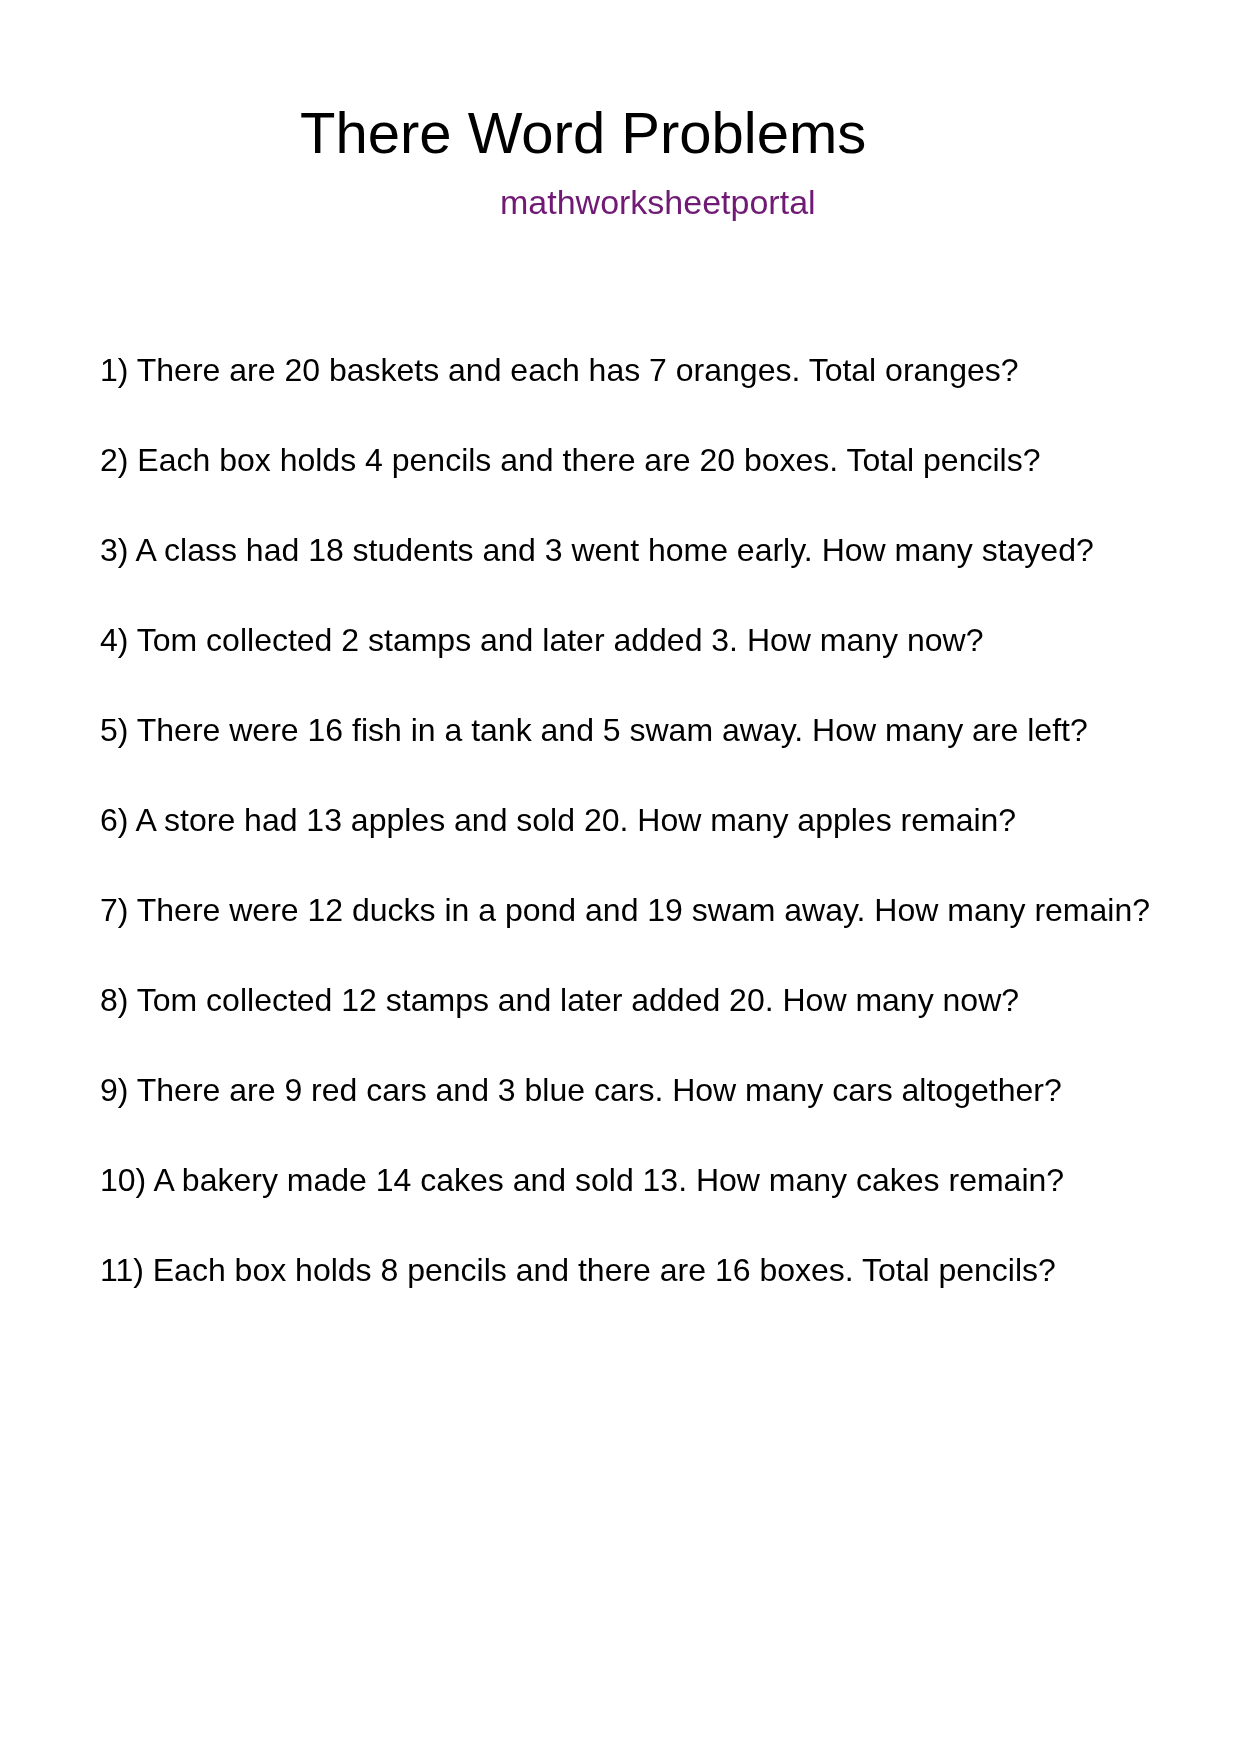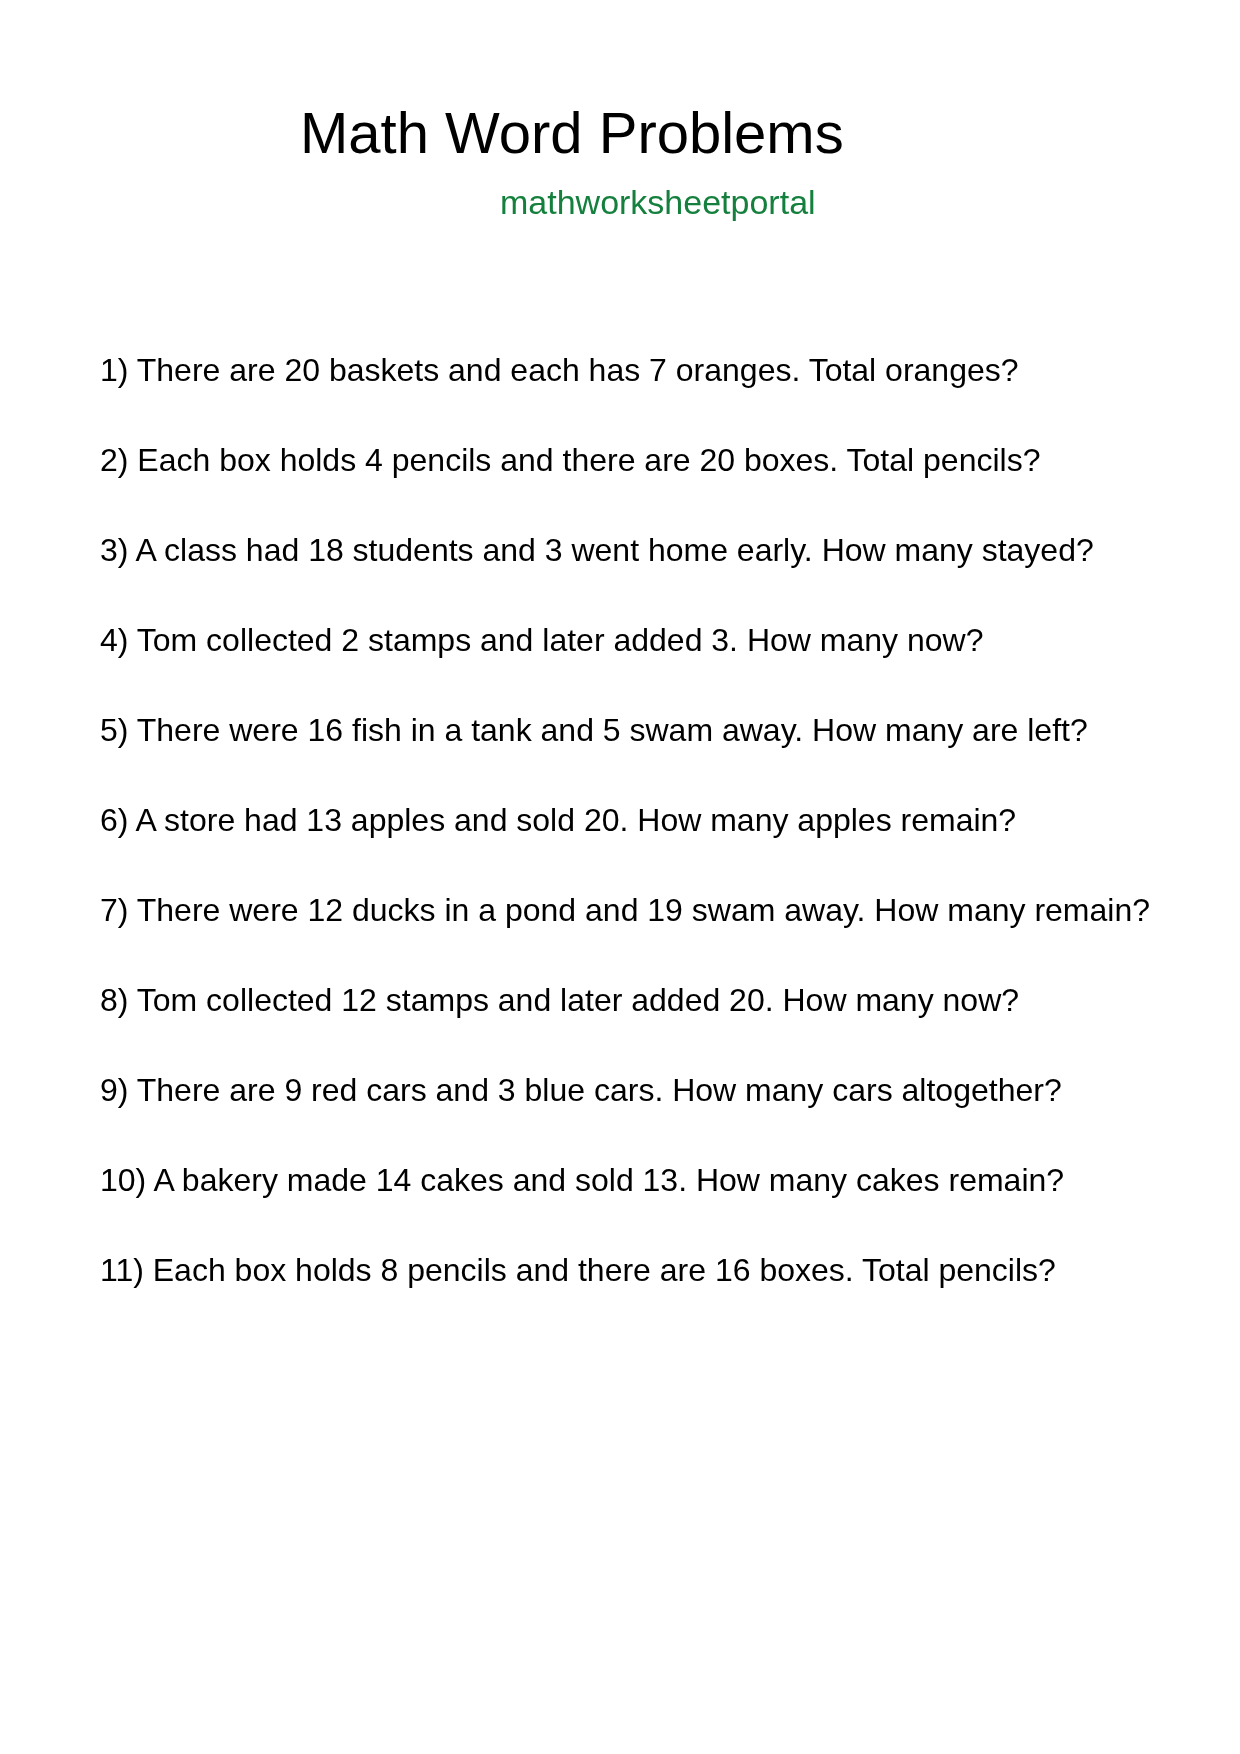--- a/index.html
+++ b/index.html
@@ -1,25 +1,25 @@
 <!DOCTYPE html>
 <html><head>
   <meta charset="utf-8">
   <style>
     html, body { margin: 0; padding: 0; background: #ffffff; }
     body { width: 1240px; height: 1754px; position: relative; overflow: hidden; font-family: "Liberation Sans", sans-serif; color: #000; }
     .title { position: absolute; left: 300px; top: 98px; font-size: 58px; line-height: 70px; white-space: nowrap; }
-    .subtitle { position: absolute; left: 500px; top: 182px; font-size: 34px; line-height: 40px; color: #15803d; white-space: nowrap; }
+    .subtitle { position: absolute; left: 500px; top: 182px; font-size: 34px; line-height: 40px; color: #701a75; white-space: nowrap; }
     .problems { position: absolute; left: 100px; top: 350px; width: 1200px; }
     .problem { height: 90px; font-size: 32px; line-height: 40px; white-space: nowrap; }
   </style>
 </head>
 <body>
 
-<div class="title">Math Word Problems</div>
+<div class="title">There Word Problems</div>
 <div class="subtitle">mathworksheetportal</div>
 
 <div class="problems">
   <div class="problem">1) There are 20 baskets and each has 7 oranges. Total oranges?</div>
   <div class="problem">2) Each box holds 4 pencils and there are 20 boxes. Total pencils?</div>
   <div class="problem">3) A class had 18 students and 3 went home early. How many stayed?</div>
   <div class="problem">4) Tom collected 2 stamps and later added 3. How many now?</div>
   <div class="problem">5) There were 16 fish in a tank and 5 swam away. How many are left?</div>
   <div class="problem">6) A store had 13 apples and sold 20. How many apples remain?</div>
   <div class="problem">7) There were 12 ducks in a pond and 19 swam away. How many remain?</div>

